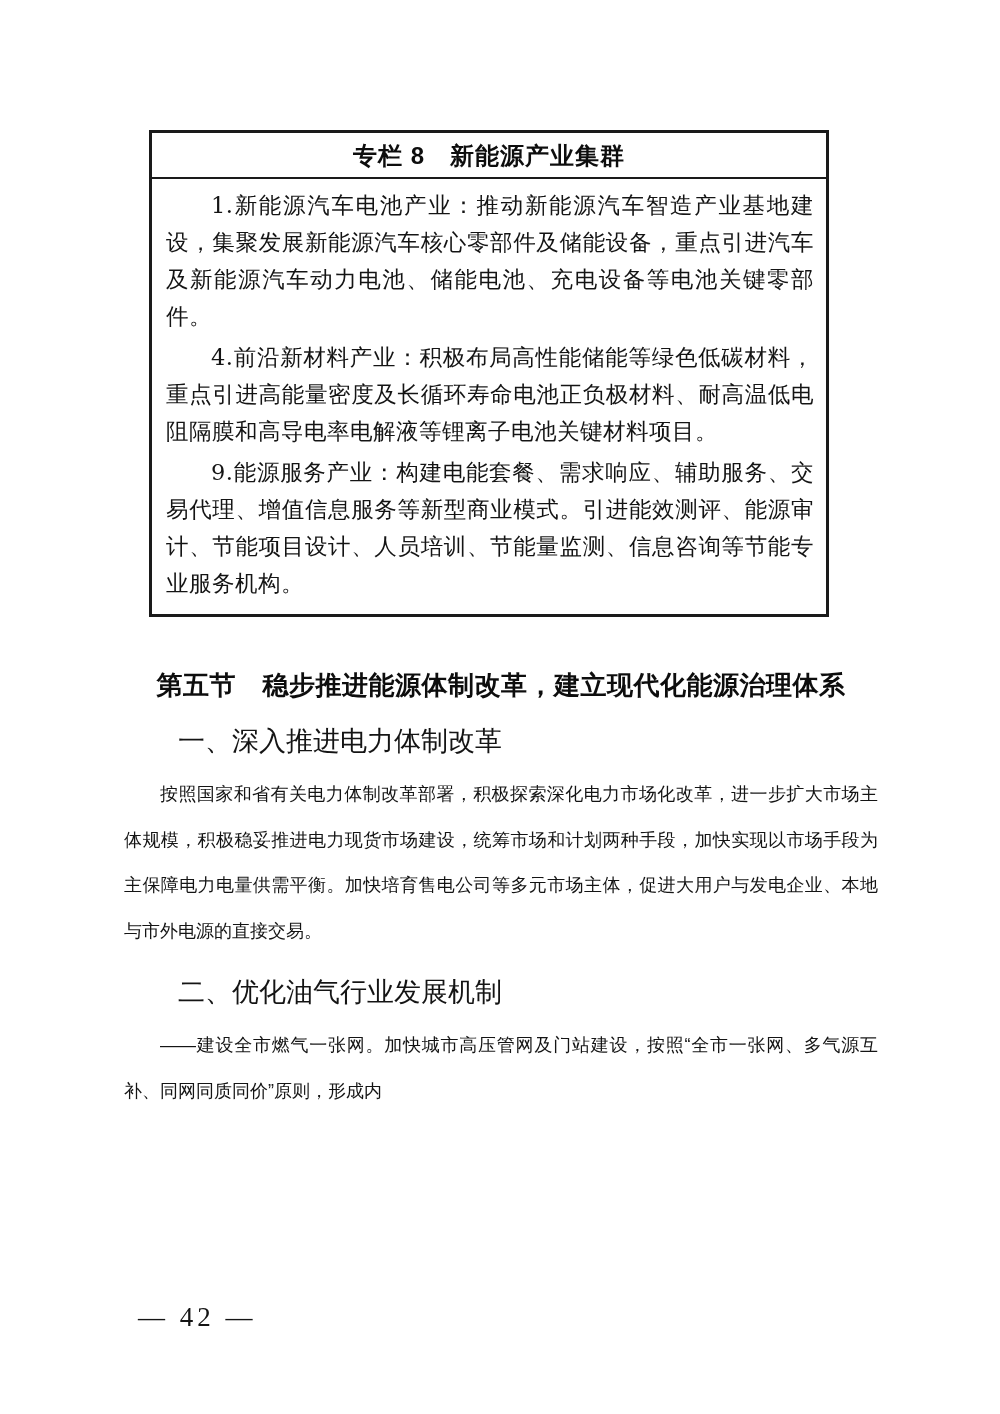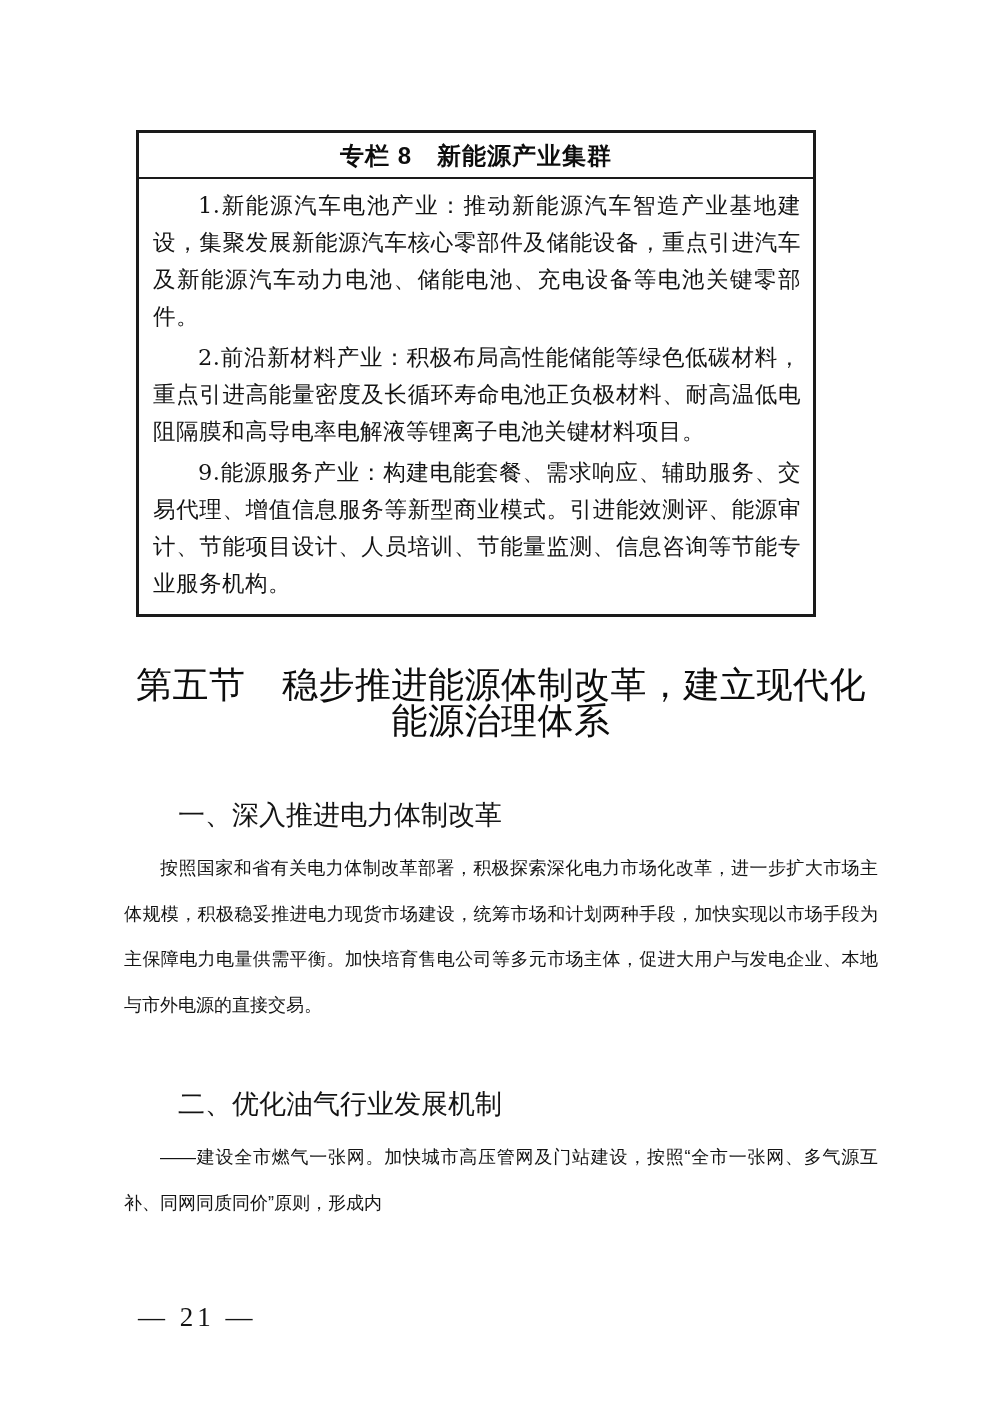--- a/index.html
+++ b/index.html
@@ -17,21 +17,21 @@
   .page {
     position: absolute;
     inset: 0;
     padding: 130px 122px 0 124px;
     box-sizing: border-box;
   }
 
   
   .column-box {
     border: 3px solid #1a1a1a;
-    margin-left: 12px;
+    margin-left: 25px;
     width: 680px;
     box-sizing: border-box;
     background: #ffffff;
   }
   .box-title {
     border-bottom: 2px solid #1a1a1a;
     text-align: center;
     font-weight: bold;
     font-size: 24px;
     line-height: 24px;
@@ -51,28 +51,28 @@
     text-align: justify;
     letter-spacing: 0.5px;
     color: #141414;
   }
   .box-para:first-child { margin-top: 0; }
 
   
   .section-heading {
     margin: 50px 0 0 0;
     text-align: center;
-    font-size: 36px;
+    font-size: 26px;
     line-height: 36px;
-    font-weight: normal;
+    font-weight: bold;
     letter-spacing: 0.5px;
     color: #0d0d0d;
   }
   .sub-heading {
-    margin: 56px 0 0 0;
+    margin: 18px 0 0 0;
     font-size: 27px;
     line-height: 40px;
     font-weight: normal;
     text-indent: 2em;
     color: #141414;
   }
   .body-para {
     margin: 11px 0 0 0;
     font-size: 18px;
     line-height: 45.5px;
@@ -94,32 +94,32 @@
 </style>
 </head>
 <body>
 
 <div class="page">
 
   <div class="column-box">
     <div class="box-title">专栏 8　新能源产业集群</div>
     <div class="box-body">
       <p class="box-para">1.新能源汽车电池产业：推动新能源汽车智造产业基地建设，集聚发展新能源汽车核心零部件及储能设备，重点引进汽车及新能源汽车动力电池、储能电池、充电设备等电池关键零部件。</p>
-      <p class="box-para">2.前沿新材料产业：积极布局高性能储能等绿色低碳材料，重点引进高能量密度及长循环寿命电池正负极材料、耐高温低电阻隔膜和高导电率电解液等锂离子电池关键材料项目。</p>
+      <p class="box-para">4.前沿新材料产业：积极布局高性能储能等绿色低碳材料，重点引进高能量密度及长循环寿命电池正负极材料、耐高温低电阻隔膜和高导电率电解液等锂离子电池关键材料项目。</p>
       <p class="box-para">9.能源服务产业：构建电能套餐、需求响应、辅助服务、交易代理、增值信息服务等新型商业模式。引进能效测评、能源审计、节能项目设计、人员培训、节能量监测、信息咨询等节能专业服务机构。</p>
     </div>
   </div>
 
   <h2 class="section-heading">第五节　稳步推进能源体制改革，建立现代化能源治理体系</h2>
 
   <h3 class="sub-heading">一、深入推进电力体制改革</h3>
 
   <p class="body-para">按照国家和省有关电力体制改革部署，积极探索深化电力市场化改革，进一步扩大市场主体规模，积极稳妥推进电力现货市场建设，统筹市场和计划两种手段，加快实现以市场手段为主保障电力电量供需平衡。加快培育售电公司等多元市场主体，促进大用户与发电企业、本地与市外电源的直接交易。</p>
 
   <h3 class="sub-heading">二、优化油气行业发展机制</h3>
 
   <p class="body-para">——建设全市燃气一张网。加快城市高压管网及门站建设，按照“全市一张网、多气源互补、同网同质同价”原则，形成内</p>
 
 </div>
 
 <div class="page-footer">
-  <span>— 21 —</span>
+  <span>— 42 —</span>
 </div>
 
 </body></html>

